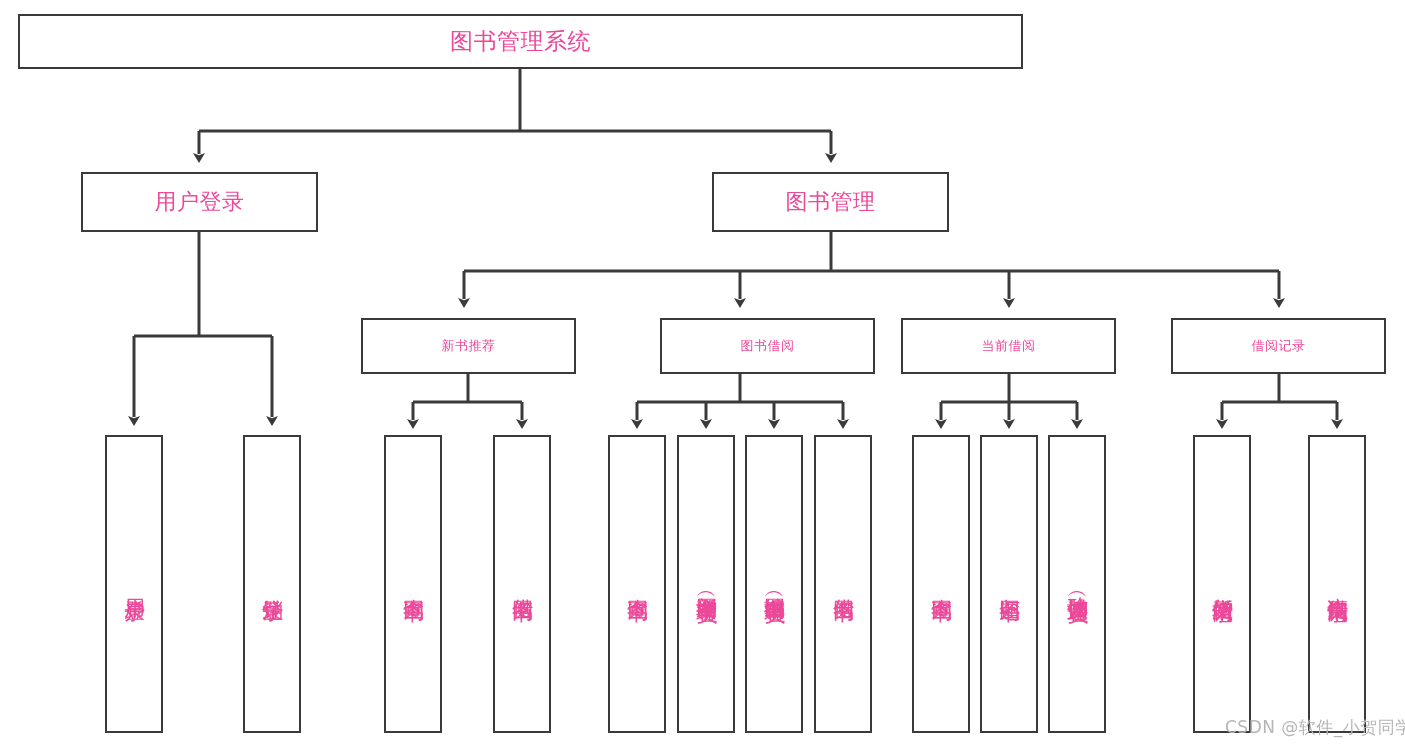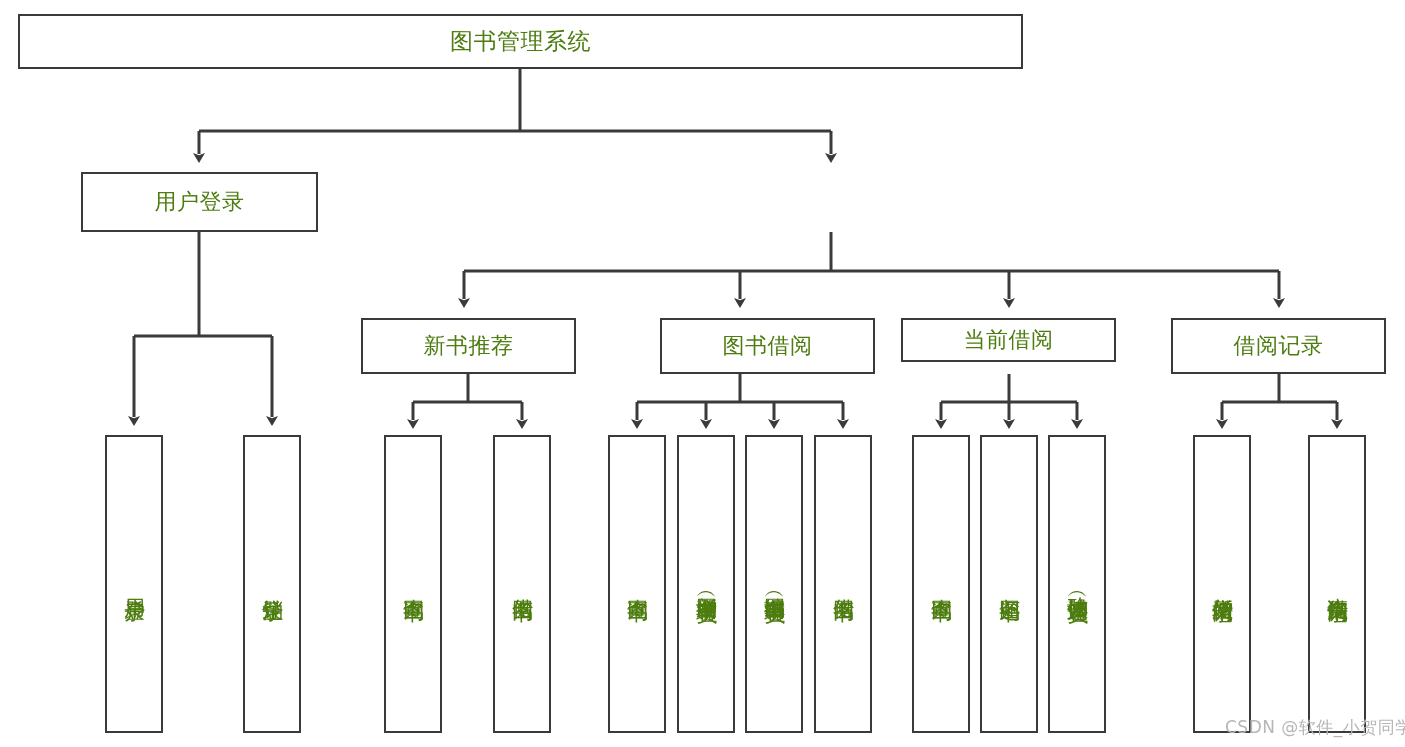--- a/index.html
+++ b/index.html
@@ -25,32 +25,32 @@
     height: 747px;
   }
   .node {
     position: absolute;
     box-sizing: border-box;
     background: #ffffff;
     border: 2px solid #3a3a3a;
     display: flex;
     align-items: center;
     justify-content: center;
-    color: #4d7c0f;
+    color: #ec4899;
     z-index: 2;
   }
   .node .label {
     display: block;
     text-align: center;
     line-height: 1.18;
     letter-spacing: 0.5px;
   }
   .node.root .label { font-size: 23px; }
   .node.lvl2 .label { font-size: 22px; }
-  .node.lvl3 .label { font-size: 22px; }
+  .node.lvl3 .label { font-size: 13px; }
   .node.leaf {
     align-items: center;
     justify-content: center;
   }
   .node.leaf .label {
     writing-mode: vertical-rl;
     text-orientation: upright;
     font-size: 21px;
     line-height: 1.30;
     letter-spacing: 1px;
@@ -121,28 +121,31 @@
     </g>
   </svg>
 
   <div class="node root" style="left:18px; top:14px; width:1005px; height:55px;">
     <span class="label">图书管理系统</span>
   </div>
 
   <div class="node lvl2" style="left:81px; top:172px; width:237px; height:60px;">
     <span class="label">用户登录</span>
   </div>
+  <div class="node lvl2" style="left:712px; top:172px; width:237px; height:60px;">
+    <span class="label">图书管理</span>
+  </div>
 
   <div class="node lvl3" style="left:361px; top:318px; width:215px; height:56px;">
     <span class="label">新书推荐</span>
   </div>
   <div class="node lvl3" style="left:660px; top:318px; width:215px; height:56px;">
     <span class="label">图书借阅</span>
   </div>
-  <div class="node lvl3" style="left:901px; top:318px; width:215px; height:44px;">
+  <div class="node lvl3" style="left:901px; top:318px; width:215px; height:56px;">
     <span class="label">当前借阅</span>
   </div>
   <div class="node lvl3" style="left:1171px; top:318px; width:215px; height:56px;">
     <span class="label">借阅记录</span>
   </div>
 
   <div class="node leaf" style="left:105px; top:435px; width:58px; height:298px;">
     <span class="label">用户登录</span>
   </div>
   <div class="node leaf" style="left:243px; top:435px; width:58px; height:298px;">

